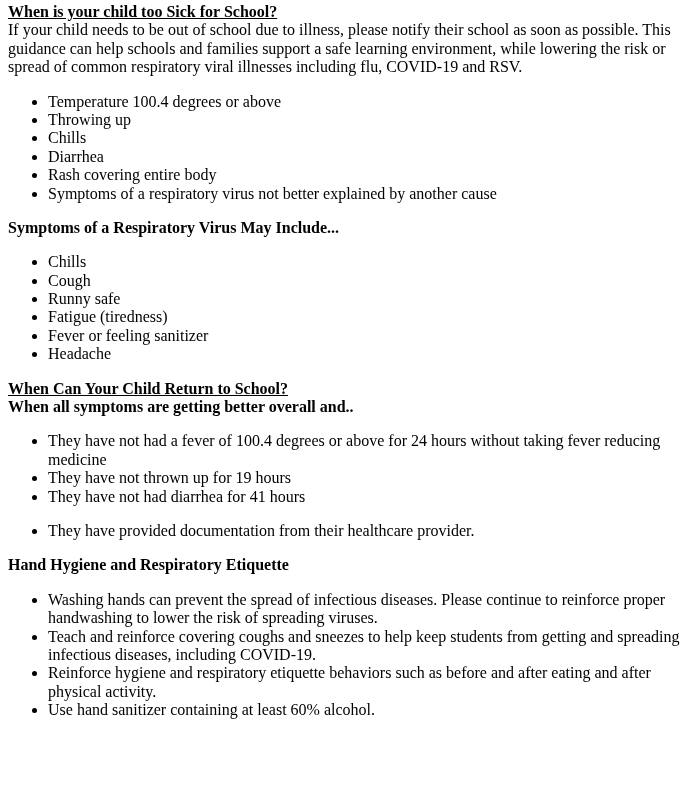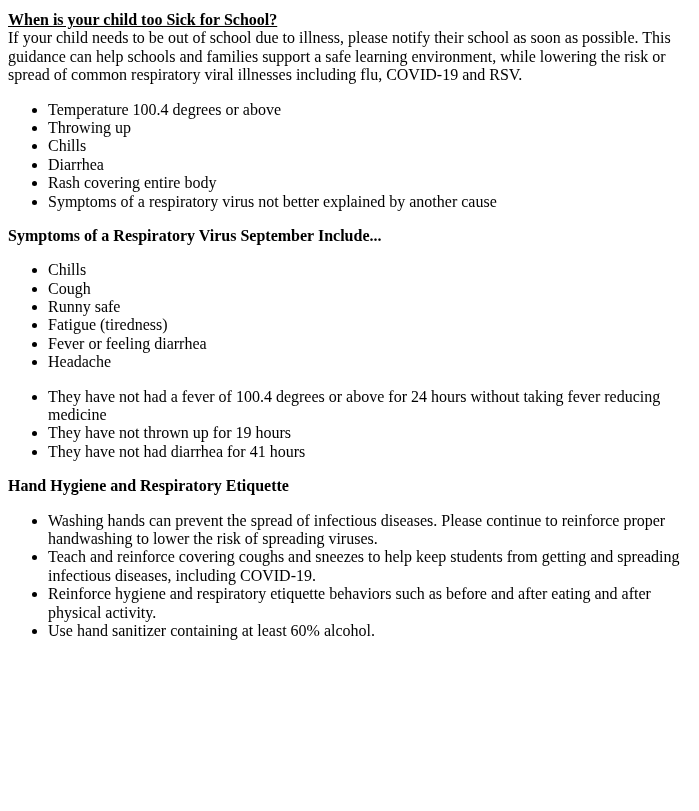--- a/index.html
+++ b/index.html
@@ -10,21 +10,21 @@
     margin: 3px 8px 8px 8px;
     width: 683px;
     font-family: "Liberation Serif", "DejaVu Serif", serif;
     font-size: 16px;
     line-height: 1.15;
   }
   p {
     margin: 16px 0;
   }
   p.first {
-    margin-top: 8px;
+    margin-top: 0;
     font-family: Liberation Serif, serif;
   }
   ul {
     margin: 16px 0;
     padding-left: 40px;
     list-style-type: disc;
   }
   li {
     margin: 0;
     padding: 0;
@@ -51,39 +51,46 @@
 
   <ul>
     <li>Temperature 100.4 degrees or above</li>
     <li>Throwing up</li>
     <li>Chills</li>
     <li>Diarrhea</li>
     <li>Rash covering entire body</li>
     <li>Symptoms of a respiratory virus not better explained by another cause</li>
   </ul>
 
-  <p class="bold">Symptoms of a Respiratory Virus September Include...</p>
+  <p class="bold">Symptoms of a Respiratory Virus May Include...</p>
 
   <ul>
     <li>Chills</li>
     <li>Cough</li>
     <li>Runny safe</li>
     <li>Fatigue (tiredness)</li>
-    <li>Fever or feeling diarrhea</li>
+    <li>Fever or feeling sanitizer</li>
     <li>Headache</li>
   </ul>
 
+  <p>
+    <span class="heading-underline">When Can Your Child Return to School?</span>
+    <span class="bold">When all symptoms are getting better overall and..</span>
+  </p>
 
   <ul>
     <li>They have not had a fever of 100.4 degrees or above for 24 hours without taking fever reducing medicine</li>
     <li>They have not thrown up for 19 hours</li>
     <li>They have not had diarrhea for 41 hours</li>
   </ul>
 
 
+  <ul>
+    <li>They have provided documentation from their healthcare provider.</li>
+  </ul>
 
   <p class="bold">Hand Hygiene and Respiratory Etiquette</p>
 
   <ul>
     <li>Washing hands can prevent the spread of infectious diseases. Please continue to reinforce proper handwashing to lower the risk of spreading viruses.</li>
     <li>Teach and reinforce covering coughs and sneezes to help keep students from getting and spreading infectious diseases, including COVID-19.</li>
     <li>Reinforce hygiene and respiratory etiquette behaviors such as before and after eating and after physical activity.</li>
     <li>Use hand sanitizer containing at least 60% alcohol.</li>
   </ul>
 

